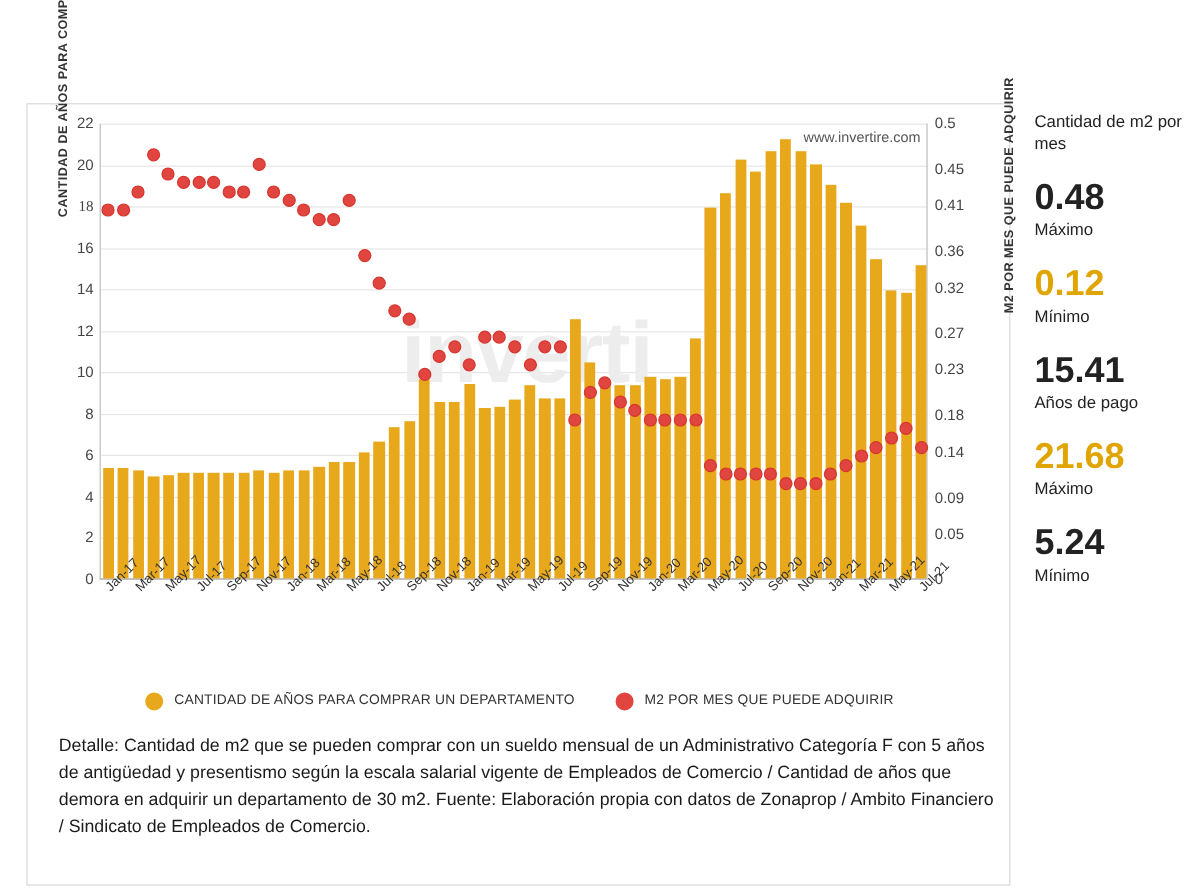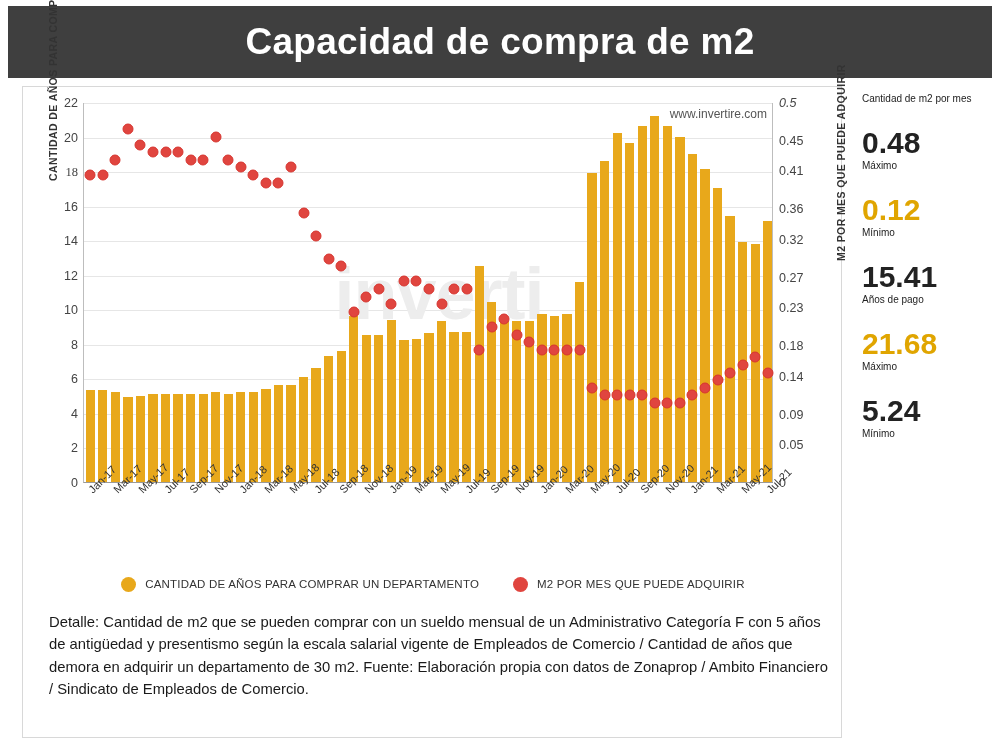--- a/index.html
+++ b/index.html
@@ -100,30 +100,27 @@
     position:absolute;left:26px;top:524px;width:782px;
     font-size:14.8px;line-height:1.52;color:#1a1a1a;
   }
 
   
   .stats{
     position:absolute;left:862px;top:92px;width:130px;
   }
   .stat{margin-bottom:20px;}
   .stat .val{font-size:30px;font-weight:bold;line-height:1.12;}
-  .stat .lbl{font-size:10px;color:#222;line-height:1.25;margin-top:1px;}
+  .stat .lbl{font-size:14px;color:#222;line-height:1.25;margin-top:1px;}
 </style>
 </head>
 <body>
 
 <div class="page">
 
-  <div class="titlebar">
-    <div class="title">Capacidad de compra de m2</div>
-  </div>
 
   <div class="card">
 
     <div class="plotwrap">
       <div class="axis-label-left">CANTIDAD DE AÑOS PARA COMPRAR UN DEPARTAMENTO</div>
       <div class="axis-label-right">M2 POR MES QUE PUEDE ADQUIRIR</div>
 
       <div class="plot">
         <div class="inner" id="grid-layer">
             <div class="gridline" style="top: 345.455px;"></div>
@@ -272,21 +269,21 @@
             <div class="ytick-r" style="top: 342px;">0.05</div>
             <div class="ytick-r" style="top: 311.6px;">0.09</div>
             <div class="ytick-r" style="top: 273.6px;">0.14</div>
             <div class="ytick-r" style="top: 243.2px; text-align: center;">0.18</div>
             <div class="ytick-r" style="top: 205.2px;">0.23</div>
             <div class="ytick-r" style="top: 174.8px;">0.27</div>
             <div class="ytick-r" style="top: 136.8px;">0.32</div>
             <div class="ytick-r" style="top: 106.4px;">0.36</div>
             <div class="ytick-r" style="top: 68.4px;">0.41</div>
             <div class="ytick-r" style="top: 38px;">0.45</div>
-            <div class="ytick-r" style="top: 0px; font-style: italic;">0.5</div>
+            <div class="ytick-r" style="top: 0px;">0.5</div>
           </div>
       </div>
 
       <div class="xticks" id="xtick-layer">
           <div class="xtick" style="left: 3.27273px;">Jan-17</div>
           <div class="xtick" style="left: 28.3636px;">Mar-17</div>
           <div class="xtick" style="left: 53.4545px;">May-17</div>
           <div class="xtick" style="left: 78.5455px;">Jul-17</div>
           <div class="xtick" style="left: 103.636px;">Sep-17</div>
           <div class="xtick" style="left: 128.727px;">Nov-17</div>

